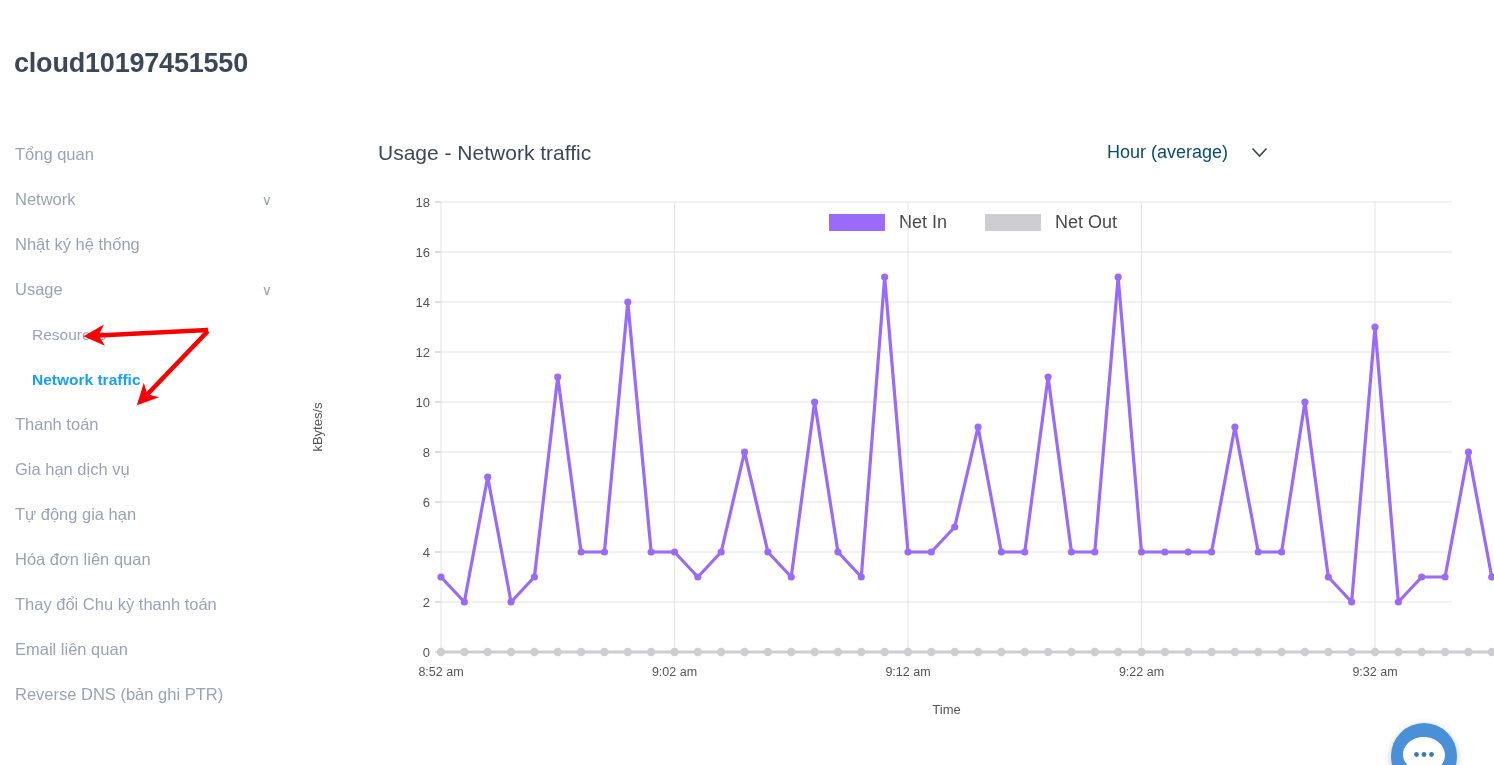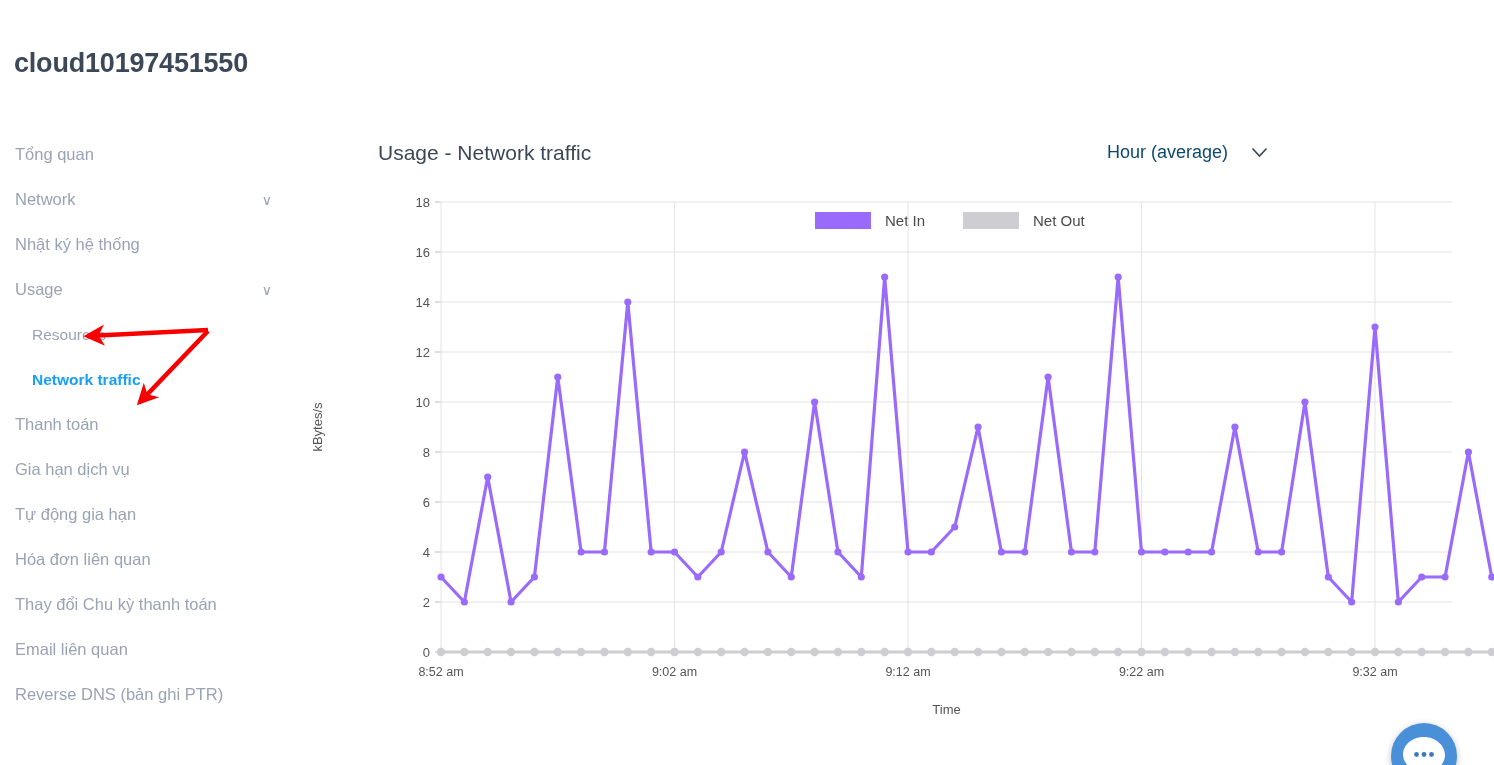--- a/index.html
+++ b/index.html
@@ -47,23 +47,23 @@
   }
   #range-select {
     position: absolute; right: 22px; top: 12px;
     display: flex; align-items: center; gap: 23px;
     font-size: 18px; color: #0c4a6e; cursor: pointer;
   }
   #range-select .chev2 { font-size: 15px; color: #3c4858; }
 
   
   #legend {
-    position: absolute; left: 515px; top: 82px;
+    position: absolute; left: 529px; top: 82px;
     display: flex; align-items: center; gap: 14px;
-    font-size: 15px; color: #4a4a4a;
+    font-size: 18px; color: #4a4a4a;
   }
   .legend-swatch { width: 56px; height: 17px; display: inline-block; }
   .legend-gap { width: 10px; }
 
   
   #chart-wrap { position: relative; margin-top: 6px; }
   #chart-svg { display: block; }
   .axis-text { font-family: "Liberation Sans", sans-serif; fill: #555555; font-size: 13px; }
   .axis-text-sm { font-family: "Liberation Sans", sans-serif; fill: #555555; font-size: 12.5px; }
 

